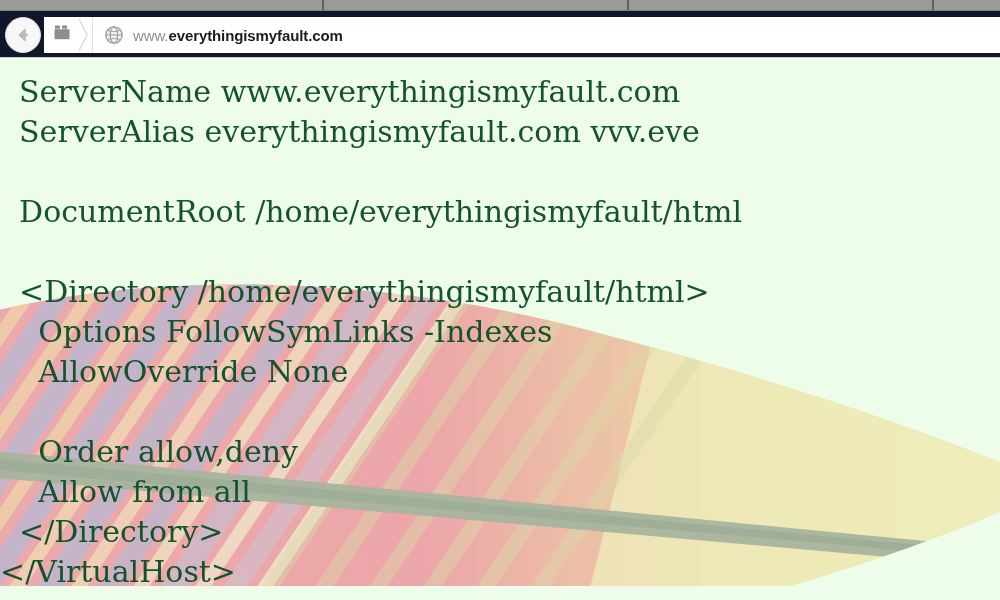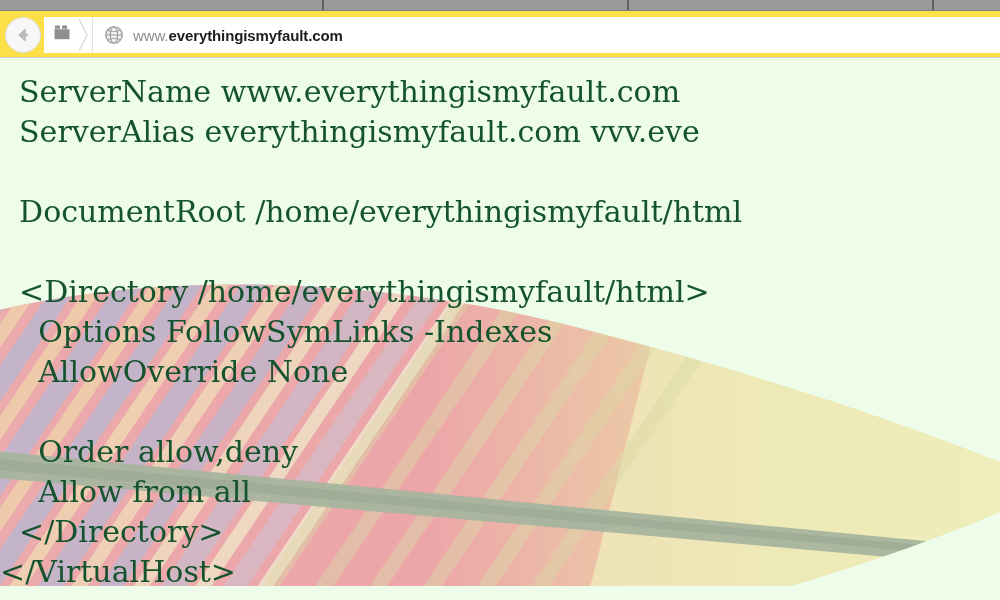--- a/index.html
+++ b/index.html
@@ -45,21 +45,21 @@
   .tab-b { width: 305px; }
   .tab-c { width: 305px; }
   .tab-d { flex: 1 1 auto; }
 
   
   .chrome {
     position: absolute;
     top: 11px; left: 0;
     width: 1000px;
     height: 47px;
-    background: #fde047;
+    background: #0f172a;
     border-bottom: 1px solid #cfcfcf;
     box-sizing: border-box;
     display: flex;
     align-items: center;
   }
 
   .back-btn {
     position: absolute;
     left: 5px;
     top: 6px;

